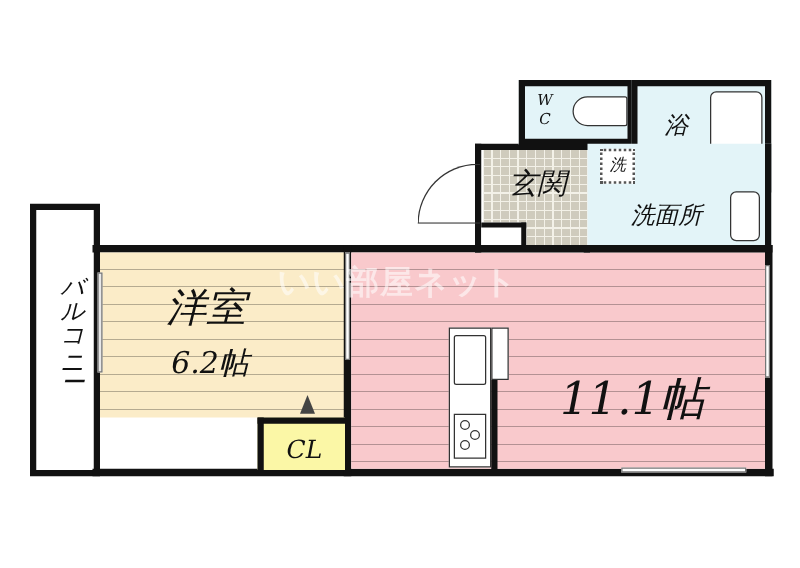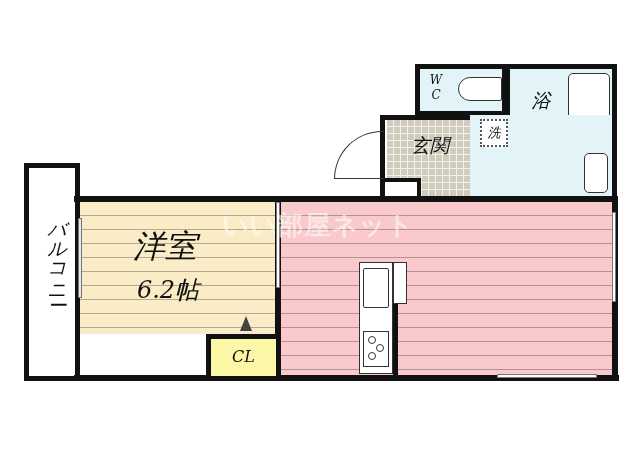--- a/index.html
+++ b/index.html
@@ -30,25 +30,26 @@
     <div class="abs label" style="left:40px;top:28px;width:90px;font-size:32px;">洋室</div>
     <div class="abs label" style="left:28px;top:76px;width:120px;font-size:24px;">6.2帖</div>
   </div>
 
   <div class="abs window" style="left:78px;top:218px;width:4px;height:80px;"></div>
 
   <div class="abs wall" style="left:275px;top:196px;width:6px;height:185px;"></div>
   <div class="abs window" style="left:276px;top:202px;width:4px;height:86px;background:#fff;"></div>
 
   <div class="abs" style="left:206px;top:334px;width:70px;height:42px;border-top:5px solid #111;border-left:5px solid #111;background:#fbf7a6;">
-    <div class="abs label" style="left:0;top:10px;width:65px;font-size:16px;">CL</div>
+    <div class="abs label" style="left:0;top:10px;width:65px;font-size:20px;">CL</div>
   </div>
   <div class="abs" style="left:240px;top:316px;width:0;height:0;border-left:6px solid transparent;border-right:6px solid transparent;border-bottom:15px solid #444;"></div>
 
   <div class="abs lined" style="left:281px;top:202px;width:332px;height:173px;background-color:#f9c9cc;">
+    <div class="abs label" style="left:150px;top:100px;width:150px;font-size:36px;">11.1帖</div>
   </div>
   <div class="abs wall" style="left:612px;top:196px;width:6px;height:185px;"></div>
   <div class="abs window" style="left:612px;top:212px;width:4px;height:90px;background:#fff;"></div>
   <div class="abs window" style="left:497px;top:374px;width:100px;height:4px;background:#fff;"></div>
 
   <div class="abs" style="left:359px;top:262px;width:34px;height:112px;background:#fff;border:1px solid #333;">
     <div class="abs" style="left:3px;top:5px;width:26px;height:40px;border:1px solid #333;border-radius:2px;"></div>
     <div class="abs" style="left:3px;top:68px;width:26px;height:36px;border:1px solid #333;">
       <div class="abs" style="left:4px;top:4px;width:8px;height:8px;border:1px solid #333;border-radius:50%;"></div>
       <div class="abs" style="left:12px;top:12px;width:8px;height:8px;border:1px solid #333;border-radius:50%;"></div>
@@ -56,36 +57,37 @@
     </div>
   </div>
   <div class="abs" style="left:393px;top:262px;width:14px;height:42px;background:#fff;border:1px solid #333;"></div>
   <div class="abs wall" style="left:393px;top:304px;width:5px;height:72px;"></div>
 
   <div class="abs watermark" style="left:222px;top:208px;text-align:center;">いい部屋ネット</div>
 
   <div class="abs" style="left:380px;top:115px;width:92px;height:87px;border:5px solid #111;border-bottom:none;background:#fff;"></div>
   <div class="abs tile" style="left:387px;top:120px;width:84px;height:78px;"></div>
   <div class="abs" style="left:385px;top:178px;width:36px;height:20px;background:#fff;border-top:4px solid #111;border-right:4px solid #111;"></div>
-  <div class="abs label" style="left:400px;top:136px;width:60px;font-size:19px;">玄関</div>
+  <div class="abs label" style="left:400px;top:136px;width:60px;font-size:23px;">玄関</div>
   <div class="abs" style="left:334px;top:131px;width:50px;height:48px;border-top:1px solid #333;border-left:1px solid #333;border-top-left-radius:50px;border-bottom:1px solid #333;"></div>
 
   <div class="abs" style="left:415px;top:64px;width:92px;height:52px;border:5px solid #111;background:#e3f4f8;">
     <div class="abs label" style="left:9px;top:5px;width:14px;font-size:12px;">W</div>
     <div class="abs label" style="left:9px;top:20px;width:14px;font-size:12px;">C</div>
     <div class="abs" style="left:38px;top:8px;width:44px;height:24px;border:1px solid #333;border-radius:12px 2px 2px 12px;background:#fff;"></div>
   </div>
 
   <div class="abs" style="left:505px;top:64px;width:112px;height:90px;border:5px solid #111;background:#e3f4f8;">
     <div class="abs label" style="left:16px;top:22px;width:30px;font-size:19px;">浴</div>
     <div class="abs label" style="left:16px;top:48px;width:30px;font-size:19px;">室</div>
     <div class="abs" style="left:58px;top:4px;width:42px;height:70px;border:1px solid #333;border-radius:5px;background:#fff;"></div>
   </div>
 
   <div class="abs" style="left:470px;top:115px;width:147px;height:85px;border-right:5px solid #111;border-bottom:0;background:#e3f4f8;">
     <div class="abs" style="left:10px;top:4px;width:28px;height:28px;border:2px dotted #555;background:#fff;">
       <div class="abs label" style="left:0;top:5px;width:24px;font-size:13px;">洗</div>
     </div>
+    <div class="abs label" style="left:18px;top:48px;width:90px;font-size:19px;">洗面所</div>
     <div class="abs" style="left:114px;top:38px;width:24px;height:40px;border:1px solid #333;border-radius:5px;background:#fff;"></div>
   </div>
   <div class="abs wall" style="left:380px;top:196px;width:238px;height:6px;"></div>
 
 </div>
 
 </body></html>

